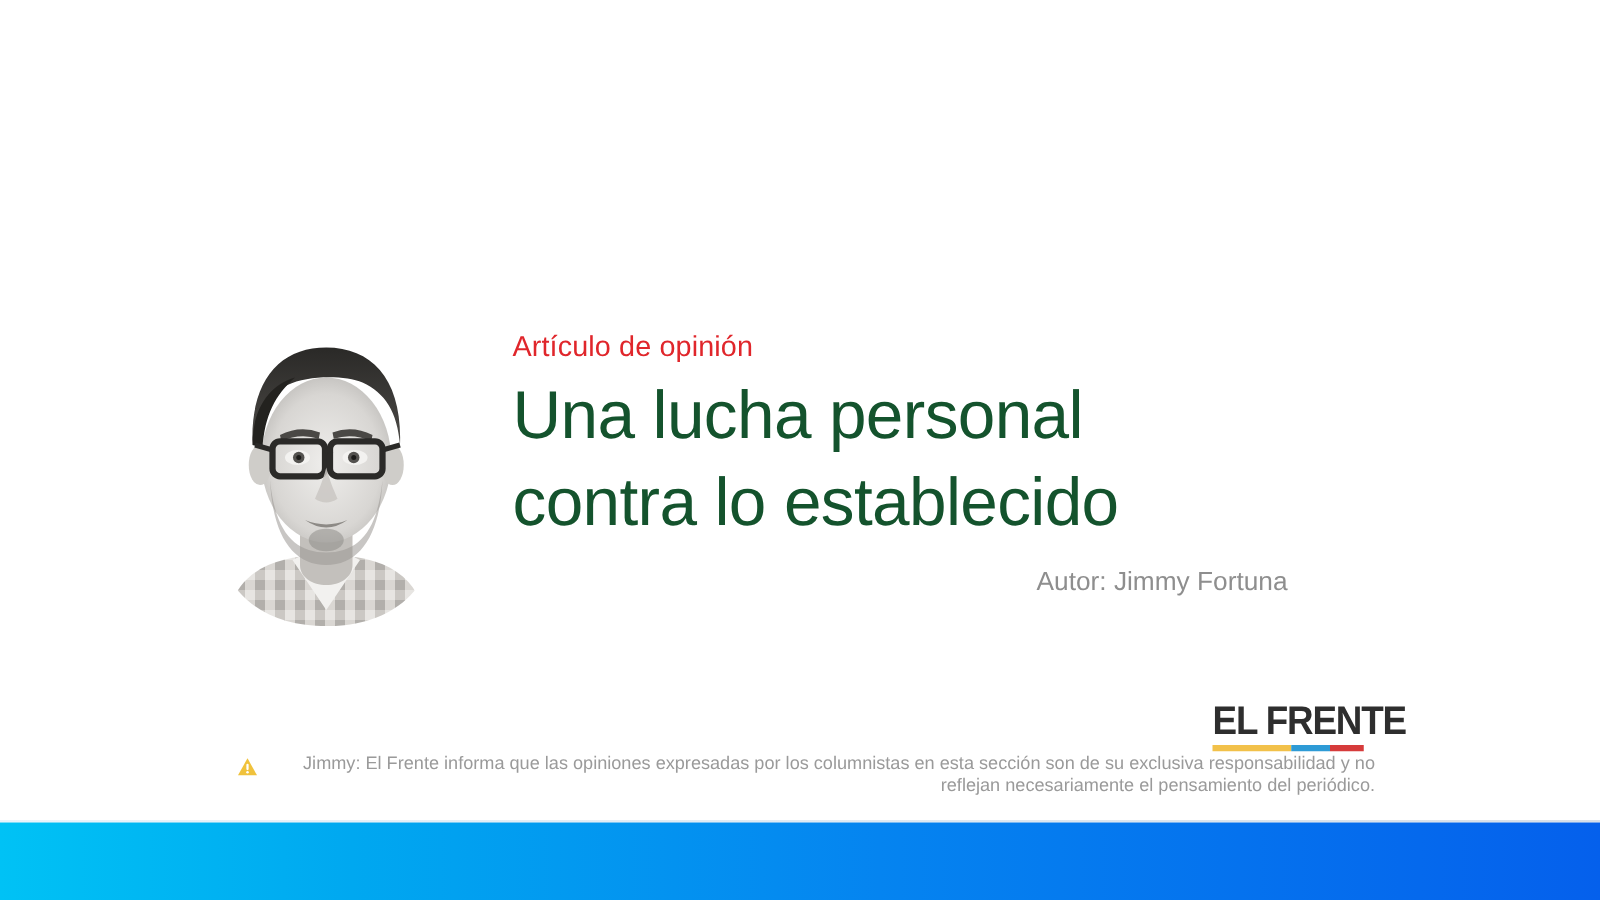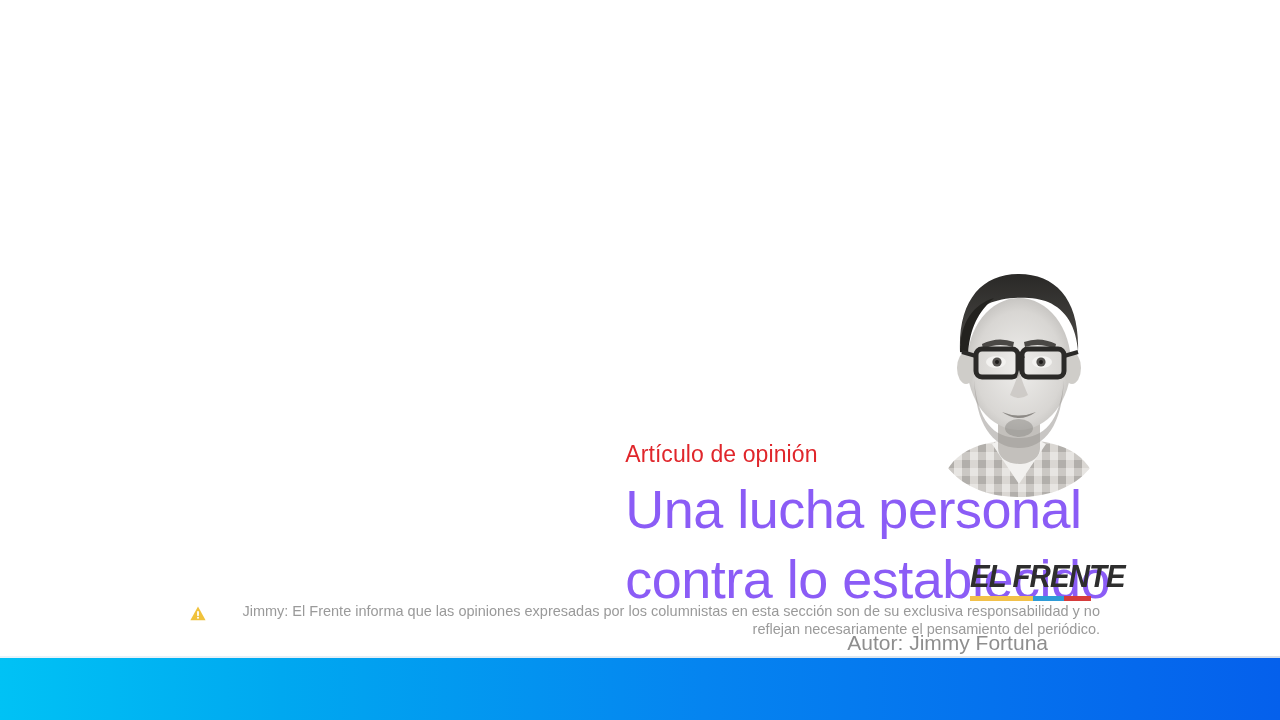--- a/index.html
+++ b/index.html
@@ -17,27 +17,26 @@
 
   .slide {
     position: absolute;
     inset: 0;
     background: #ffffff;
   }
 
   
   .article-block {
     position: absolute;
-    left: 190px;
+    left: 172px;
     top: 240px;
     width: 920px;
     height: 270px;
     display: flex;
-    align-items: flex-end;
-    flex-direction: column;
+    align-items: center;
   }
 
   
   .portrait-wrap {
     position: relative;
     width: 180px;
     height: 250px;
     flex: 0 0 180px;
     margin-top: 12px;
   }
@@ -63,21 +62,21 @@
   .kicker {
     color: #e0262b;
     font-size: 23px;
     line-height: 28px;
     letter-spacing: 0.1px;
     margin: 8px 0 0 0;
     font-weight: 400;
     white-space: nowrap;
   }
   .headline {
-    color: #8b5cf6;
+    color: #14532d;
     font-size: 54px;
     line-height: 70px;
     font-weight: 400;
     margin: 6px 0 0 0;
     letter-spacing: -0.5px;
     white-space: pre-line;
   }
   .author {
     color: #8e8e8e;
     font-size: 21px;
@@ -87,21 +86,20 @@
     margin: 16px 0 16px 0;
     padding-right: 62px;
   }
 
   
   .logo {
     position: absolute;
     right: 182px;
     top: 560px;
     width: 128px;
-    font-style: italic;
   }
   .logo-word {
     font-family: "Liberation Sans Narrow", "Liberation Sans", sans-serif;
     font-size: 32px;
     line-height: 32px;
     font-weight: bold;
     color: #2e2e2e;
     letter-spacing: -1px;
     transform: scaleX(0.92);
     transform-origin: left center;

